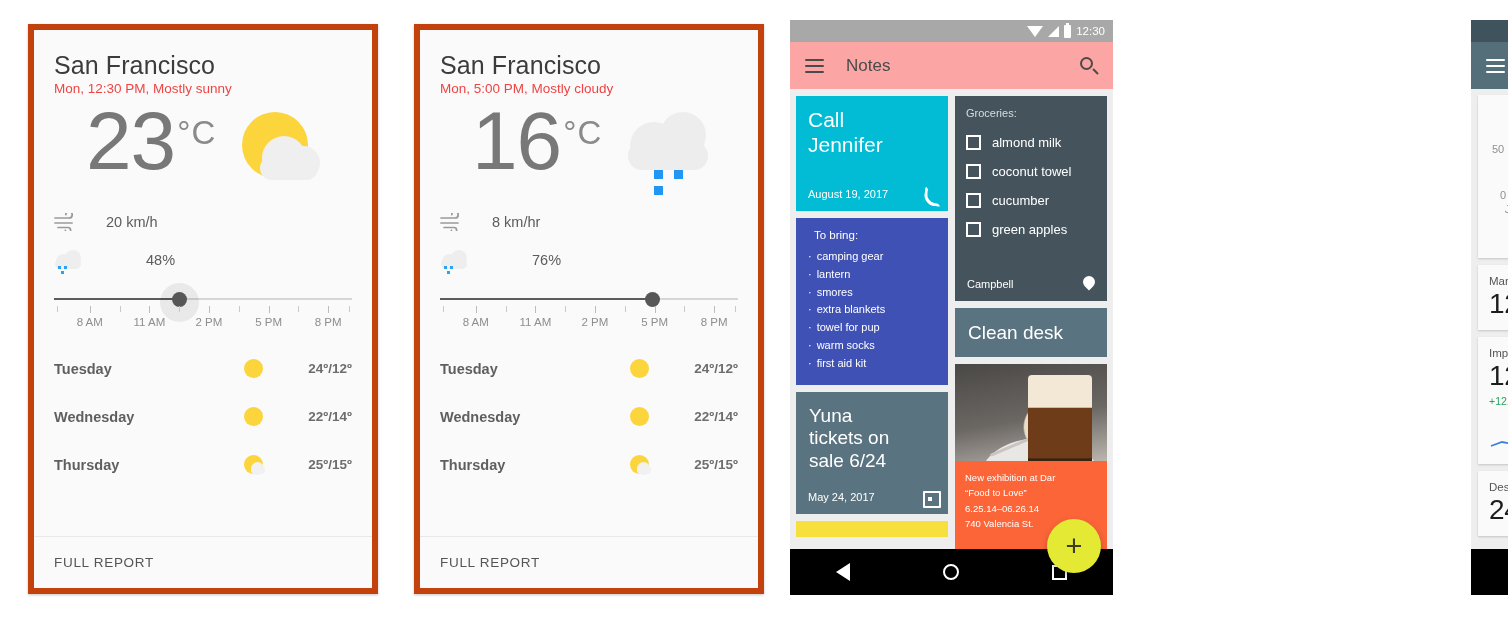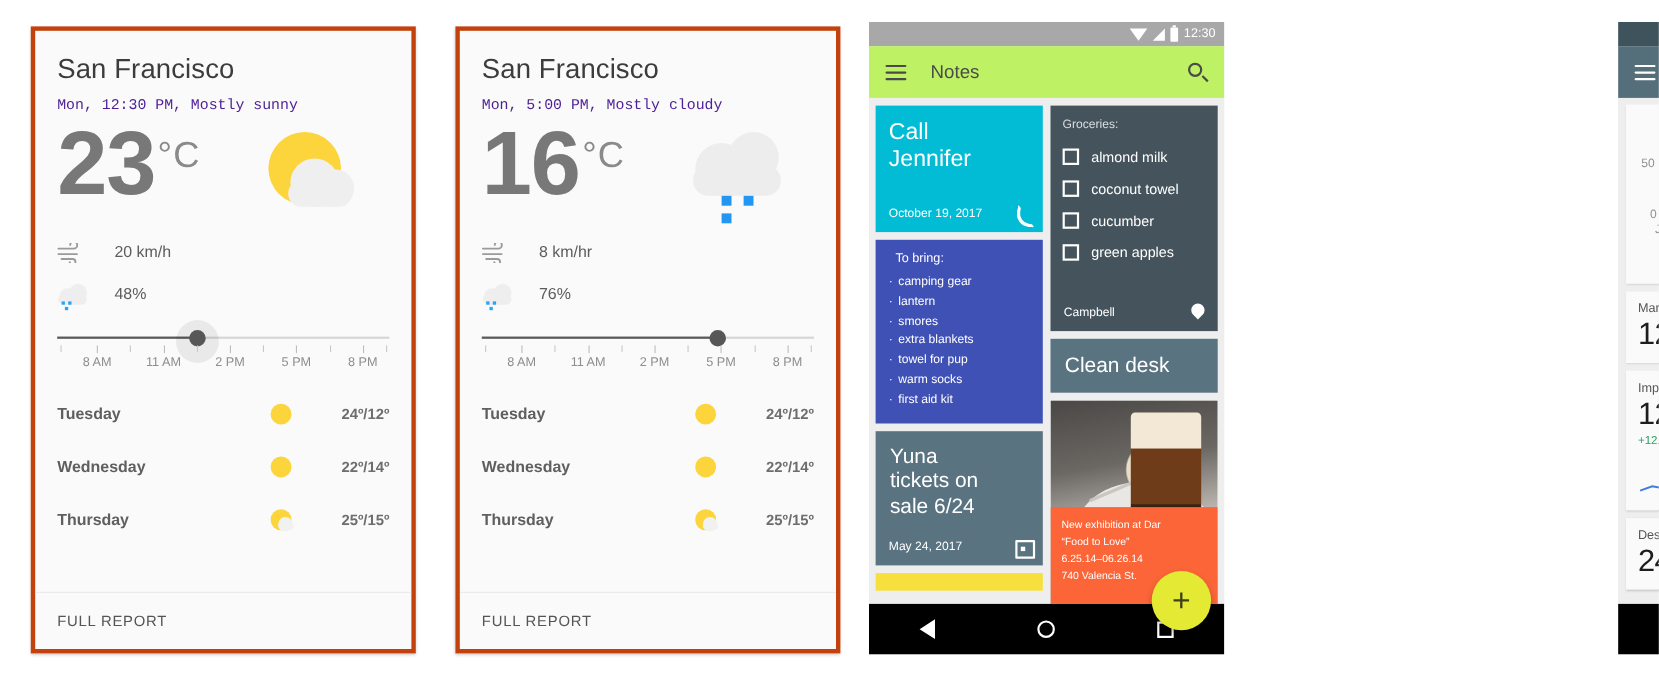--- a/index.html
+++ b/index.html
@@ -15,40 +15,40 @@
     display: flex;
     align-items: flex-start;
   }
 
   
   .panel { position: absolute; }
 
   
   .weather-card {
     background: #fafafa;
-    border: 4px solid #c2410c;
+    border: 6px solid #c2410c;
     box-shadow: 0 1px 3px rgba(0,0,0,0.14), 0 1px 2px rgba(0,0,0,0.10);
     display: flex; flex-direction: column;
     overflow: hidden;
   }
   .w-body { padding: 22px 20px 0 20px; flex: 1; }
   .w-city {
     font-size: 25px; color: #3c3c3c; font-weight: 400;
     letter-spacing: .1px; line-height: 1.1;
   }
   .w-sub {
-    font-size: 13.5px; color: #4c1d95; margin-top: 11px; font-weight: 400; font-family: Liberation Mono, monospace;
+    font-size: 13.5px; color: #ef4444; margin-top: 1px; font-weight: 400;
   }
   .w-temprow {
     display: flex; align-items: flex-start;
     margin-top: 4px; height: 106px; position: relative;
   }
   .w-temp {
-    font-size: 82px; color: #787878; font-weight: 700;
-    line-height: 1.0; letter-spacing: -1px;
+    font-size: 82px; color: #787878; font-weight: 400;
+    line-height: 1.0; letter-spacing: -1px; margin-left: 32px;
   }
   .w-deg {
     font-size: 33px; color: #8a8a8a; font-weight: 300;
     margin-top: 14px; margin-left: 2px; letter-spacing: 1px;
   }
   .w-icon-wrap {
     position: absolute; right: 16px; top: 8px;
     width: 96px; height: 84px;
   }
   
@@ -67,21 +67,21 @@
   
   .rc .c1 { left: 4px; top: 14px; width: 48px; height: 48px; background:#ededed; }
   .rc .c2 { left: 34px; top: 4px; width: 46px; height: 46px; background:#ededed; }
   .rc .c3 { left: 2px; top: 34px; width: 80px; height: 28px; border-radius: 14px; background:#ededed; }
   .rdrop { position: absolute; width: 9px; height: 9px; background: #2196f3; }
   .rc .d1 { left: 28px; top: 62px; }
   .rc .d2 { left: 48px; top: 62px; }
   .rc .d3 { left: 28px; top: 78px; }
 
   .w-stat { display: flex; align-items: center; height: 33px; }
-  .w-stat + .w-stat { margin-top: 5px; }
+  .w-stat + .w-stat { margin-top: 5px; gap: 40px; }
   .w-stat-ico { width: 52px; display: flex; align-items: center; }
   .w-stat-val { font-size: 14.5px; color: #5c5c5c; }
 
   .mini-cloud { position: relative; width: 30px; height: 20px; }
   .mini-cloud i {
     position: absolute; background: #eeeeee; border-radius: 50%;
   }
   .mini-cloud .m1 { left: 2px; top: 4px; width: 15px; height: 15px; }
   .mini-cloud .m2 { left: 11px; top: 0px; width: 16px; height: 16px; }
   .mini-cloud .m3 { left: 1px; top: 9px; width: 26px; height: 10px; border-radius: 5px; }
@@ -143,21 +143,21 @@
     height: 22px; display: flex; align-items: center; justify-content: flex-end;
     padding-right: 8px; gap: 5px;
     font-size: 11.5px; color: #ffffff; font-weight: 500;
   }
   .sb-light { background: #a8a8a8; }
   .sb-dark  { background: #3f535d; }
   .appbar {
     height: 47px; display: flex; align-items: center; padding: 0 15px;
     font-size: 17px;
   }
-  .ab-light { background: #bef264; color: #4a4a4a; }
+  .ab-light { background: #fca5a5; color: #4a4a4a; }
   .ab-dark  { background: #546e7a; color: #ffffff; }
   .hamb { width: 19px; display: flex; flex-direction: column; gap: 4px; cursor: pointer; }
   .hamb i { height: 2px; background: currentColor; border-radius: 1px; }
   .ab-title { margin-left: 22px; flex: 1; font-weight: 500; }
   .mag { width: 18px; height: 18px; position: relative; }
   .mag i {
     position: absolute; left: 0; top: 0; width: 13px; height: 13px;
     border: 2px solid currentColor; border-radius: 50%;
   }
   .mag b {
@@ -517,21 +517,21 @@
         </div>
     </div>
 
     <div class="notes-scroll">
 
       <div class="ncol">
         <div class="note note-call">
           <div class="t" style="white-space:pre-line">Call
 Jennifer</div>
           <div class="note-foot">
-            <span>October 19, 2017</span>
+            <span>August 19, 2017</span>
             <span class="ic-phone"></span>
           </div>
         </div>
 
         <div class="note note-bring">
           <div class="h">To bring:</div>
           <ul>
             <li>camping gear</li>
             <li>lantern</li>
             <li>smores</li>

